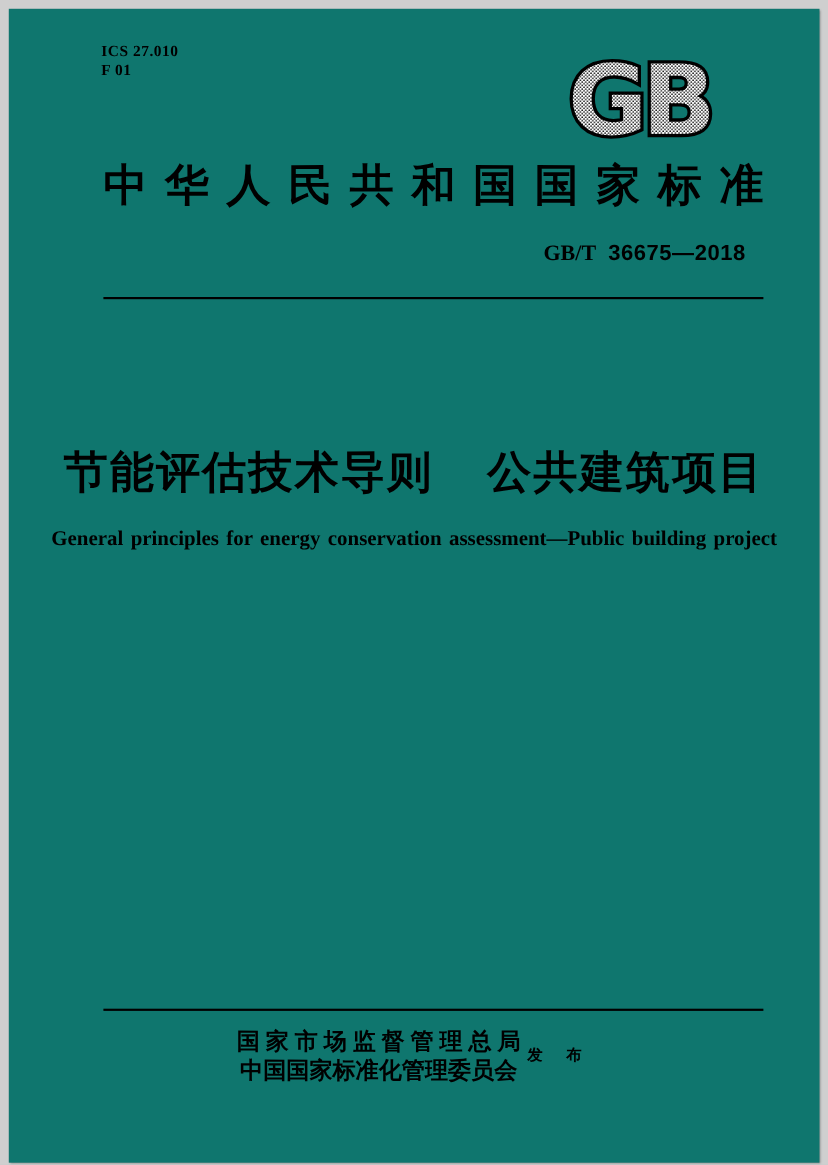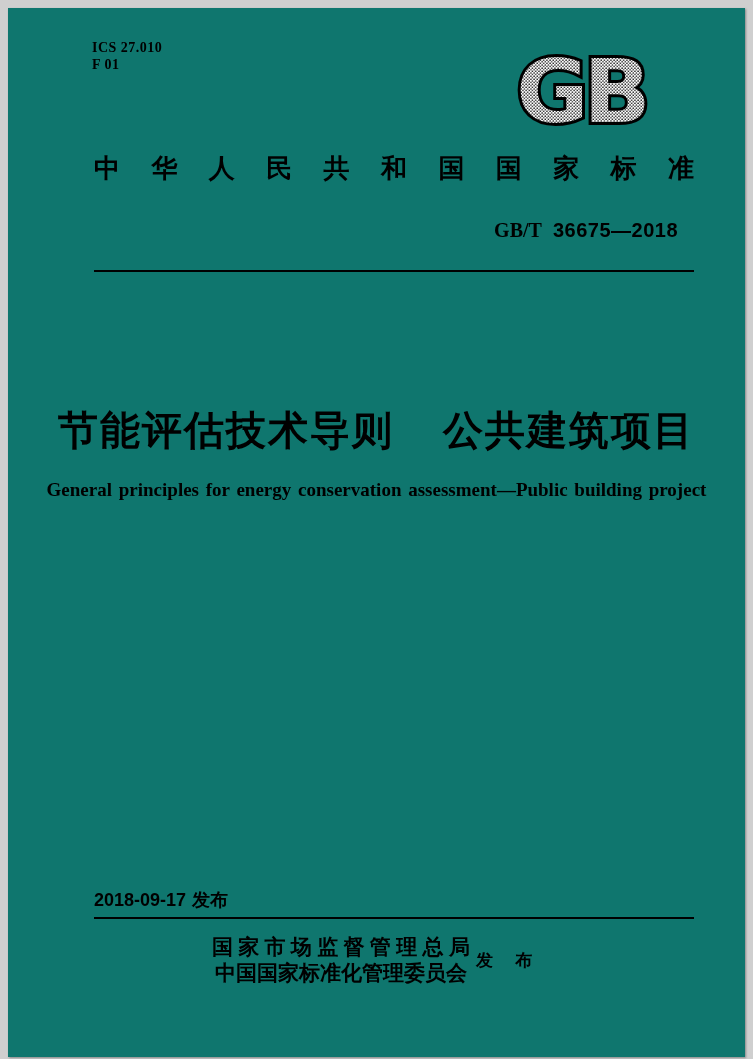--- a/index.html
+++ b/index.html
@@ -37,21 +37,21 @@
     top: 40px;
     width: 150px;
     height: 84px;
   }
 
   .national-standard-title {
     left: 86px;
     top: 136px;
     width: 600px;
     font-weight: bold;
-    font-size: 26px;
+    font-size: 40px;
     line-height: 50px;
     text-align: justify;
     text-align-last: justify;
     white-space: nowrap;
   }
 
   .code-row {
     left: 86px;
     top: 209px;
     width: 600px;
@@ -139,21 +139,21 @@
     text-align-last: justify;
     white-space: nowrap;
   }
   .issuer-line-2 {
     text-align: center;
     white-space: nowrap;
   }
   .publish-label {
     margin-left: 6px;
     font-weight: bold;
-    font-size: 17px;
+    font-size: 14px;
     letter-spacing: 9px;
     white-space: nowrap;
     align-self: center;
   }
 </style>
 </head>
 <body>
 
 <div class="page">
 
@@ -183,23 +183,20 @@
   <div class="abs rule rule-top"></div>
 
   <div class="abs doc-title-cn">
     <span class="part1">节能评估技术导则</span>
     <span class="part2">公共建筑项目</span>
   </div>
 
   <div class="abs doc-title-en">General principles for energy conservation assessment—Public building project</div>
 
   <div class="abs dates-row">
-    <div>
-      <span>2018-09-17</span><span class="date-label">发布</span>
-    </div>
   </div>
 
   <div class="abs rule rule-bottom"></div>
 
   <div class="abs issuer-block">
     <div class="issuer-lines">
       <div class="issuer-line-1">国家市场监督管理总局</div>
       <div class="issuer-line-2">中国国家标准化管理委员会</div>
     </div>
     <div class="publish-label">发 布</div>

